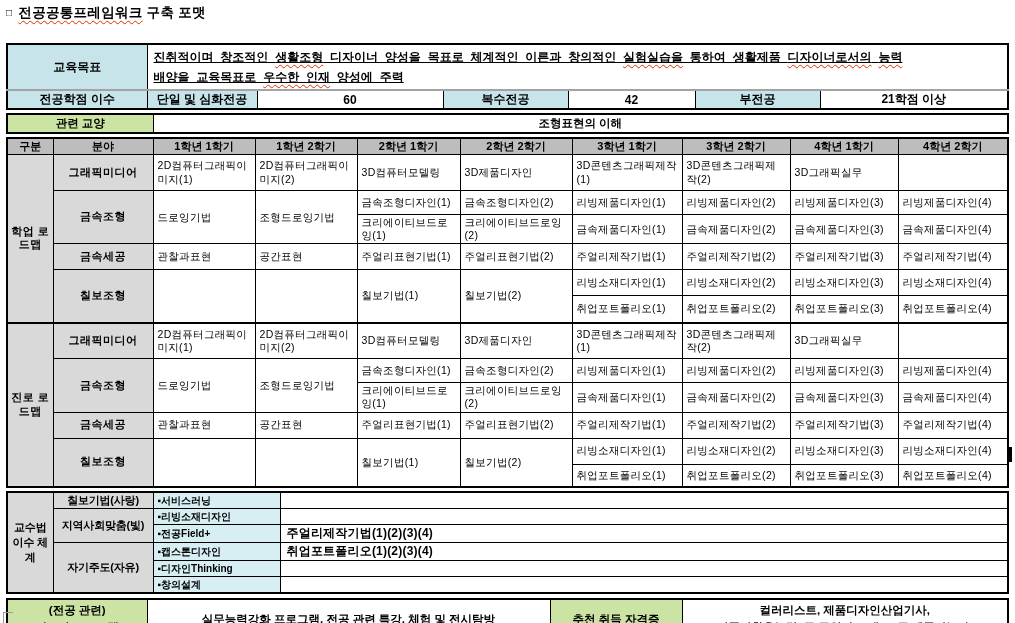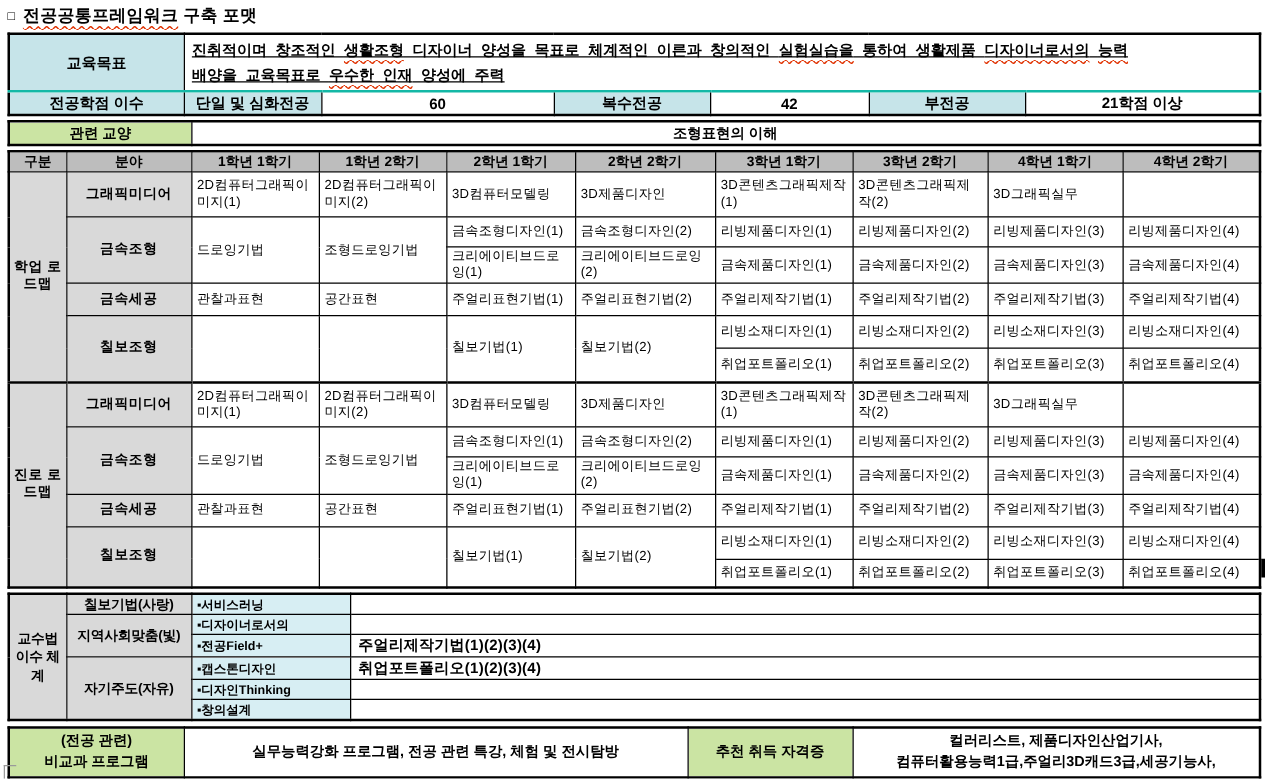--- a/index.html
+++ b/index.html
@@ -3,23 +3,23 @@
 <meta charset="utf-8">
 <style>
   html,body{margin:0;padding:0;background:#fff;}
   body{font-family:"Liberation Sans","DejaVu Sans",sans-serif;color:#000;}
   .sheet{position:relative;width:1015px;height:623px;background:#fff;overflow:hidden;}
   .doc-title{margin:4px 0 0 6px;font-size:13.5px;font-weight:bold;letter-spacing:0.3px;height:18px;}
   .doc-title .sq{font-size:10px;font-weight:bold;margin-right:6px;position:relative;top:-1px;}
   .wavy{text-decoration:underline wavy #e03000 1px;text-underline-offset:3px;}
   table{border-collapse:collapse;table-layout:fixed;margin-left:6px;width:1001px;border:2px solid #000;}
   td,th{border:1px solid #000;overflow:hidden;padding:0 3px;vertical-align:middle;}
-  .t1{margin-top:4px;}
+  .t1{margin-top:21px;}
   .t1 td{font-size:12px;font-weight:bold;text-align:center;}
-  .t1 tr.credit td{border-top:2px solid #14b8a6;}
+  .t1 tr.credit td{border-top:2px solid #a3a3a3;}
   .goalcell{text-align:left !important;font-size:11.5px;line-height:20px;word-spacing:3.5px;padding:2px 6px;text-decoration:underline;}
   .cy{background:#C6E4E9;}
   .cy2{background:#D7EEF3;}
   .gr{background:#CBE4A3;}
   .grey{background:#D9D9D9;}
   .hdr{background:#BDBDBD;}
   .t2{margin-top:3px;}
   .t2 td{font-size:11.5px;font-weight:bold;text-align:center;height:17px;}
   .t3{margin-top:3px;}
   .t3 th{font-size:11px;font-weight:bold;height:13px;padding:0;}
@@ -247,21 +247,21 @@
       </colgroup>
     <tbody>
         <tr>
       <td class="grey" rowspan="6">교수법 이수 체계</td>
       <td class="grey">칠보기법(사랑)</td>
       <td class="cy2">▪서비스러닝</td>
       <td class="note"></td>
     </tr>
     <tr>
       <td class="grey" rowspan="2">지역사회맞춤(빛)</td>
-      <td class="cy2">▪디자이너로서의</td>
+      <td class="cy2">▪리빙소재디자인</td>
       <td class="note"></td>
     </tr>
     <tr>
       <td class="cy2">▪전공Field+</td>
       <td class="note">주얼리제작기법(1)(2)(3)(4)</td>
     </tr>
     <tr>
       <td class="grey" rowspan="3">자기주도(자유)</td>
       <td class="cy2">▪캡스톤디자인</td>
       <td class="note">취업포트폴리오(1)(2)(3)(4)</td>

